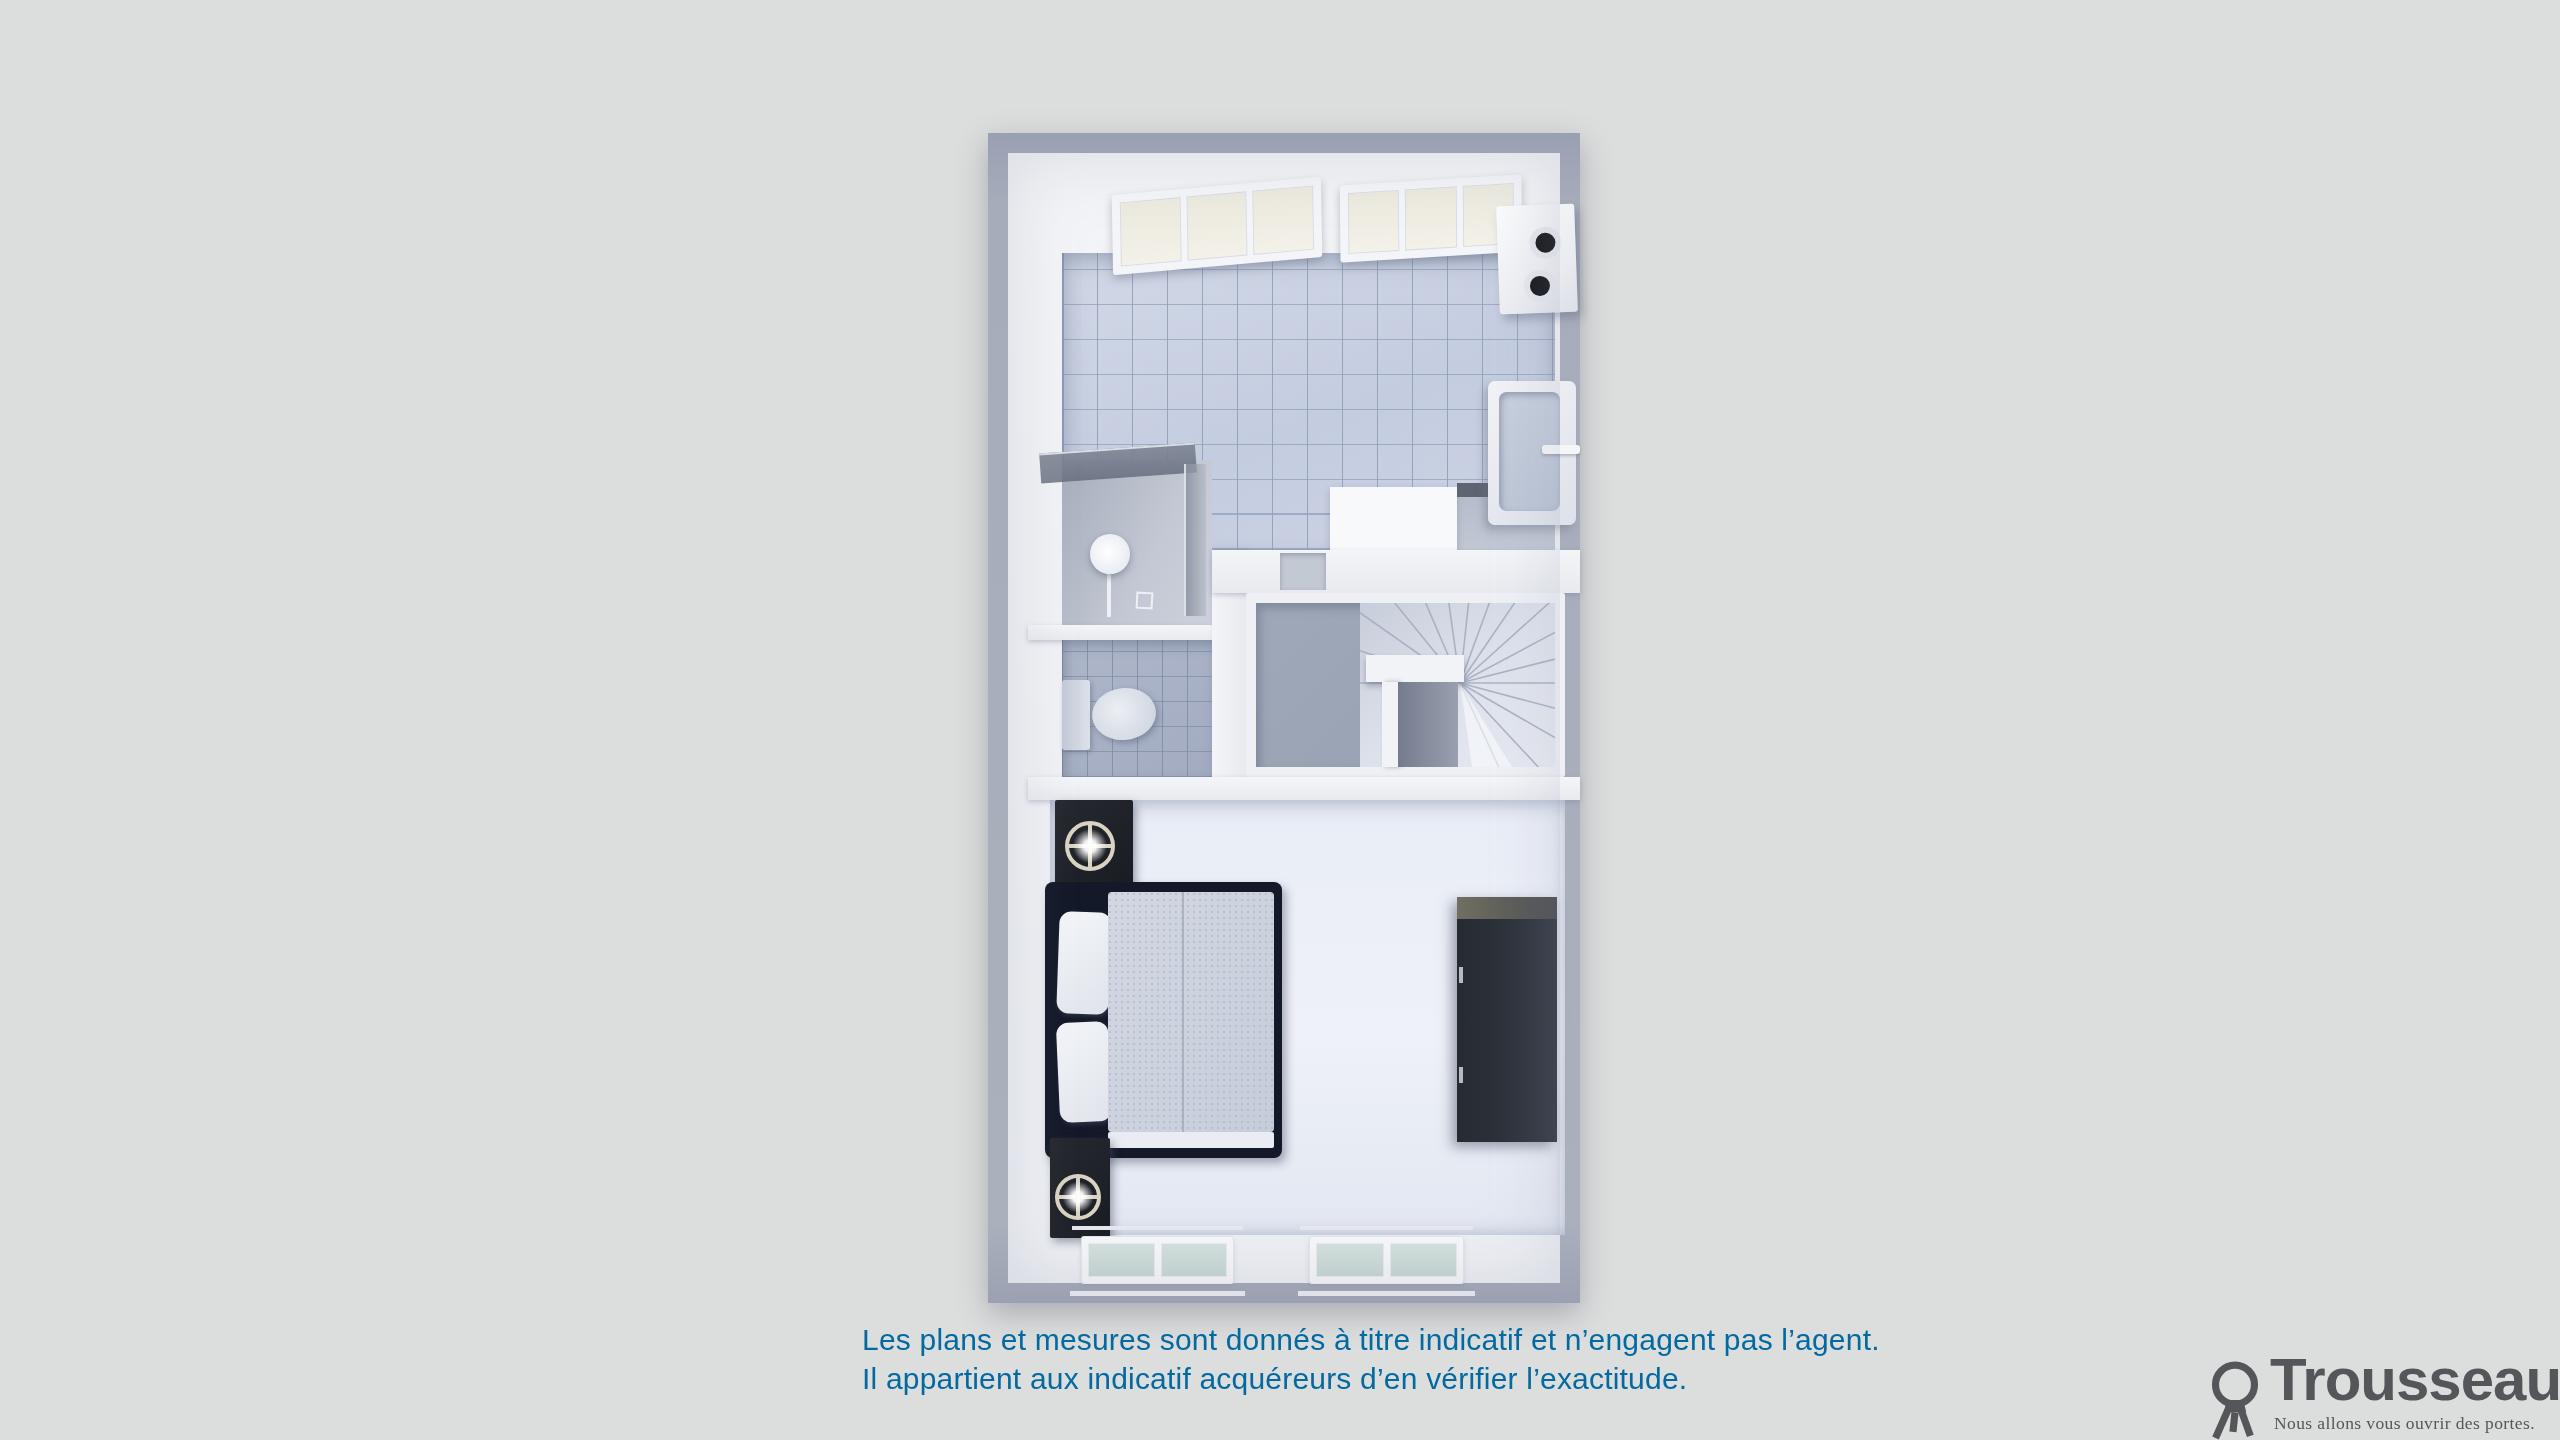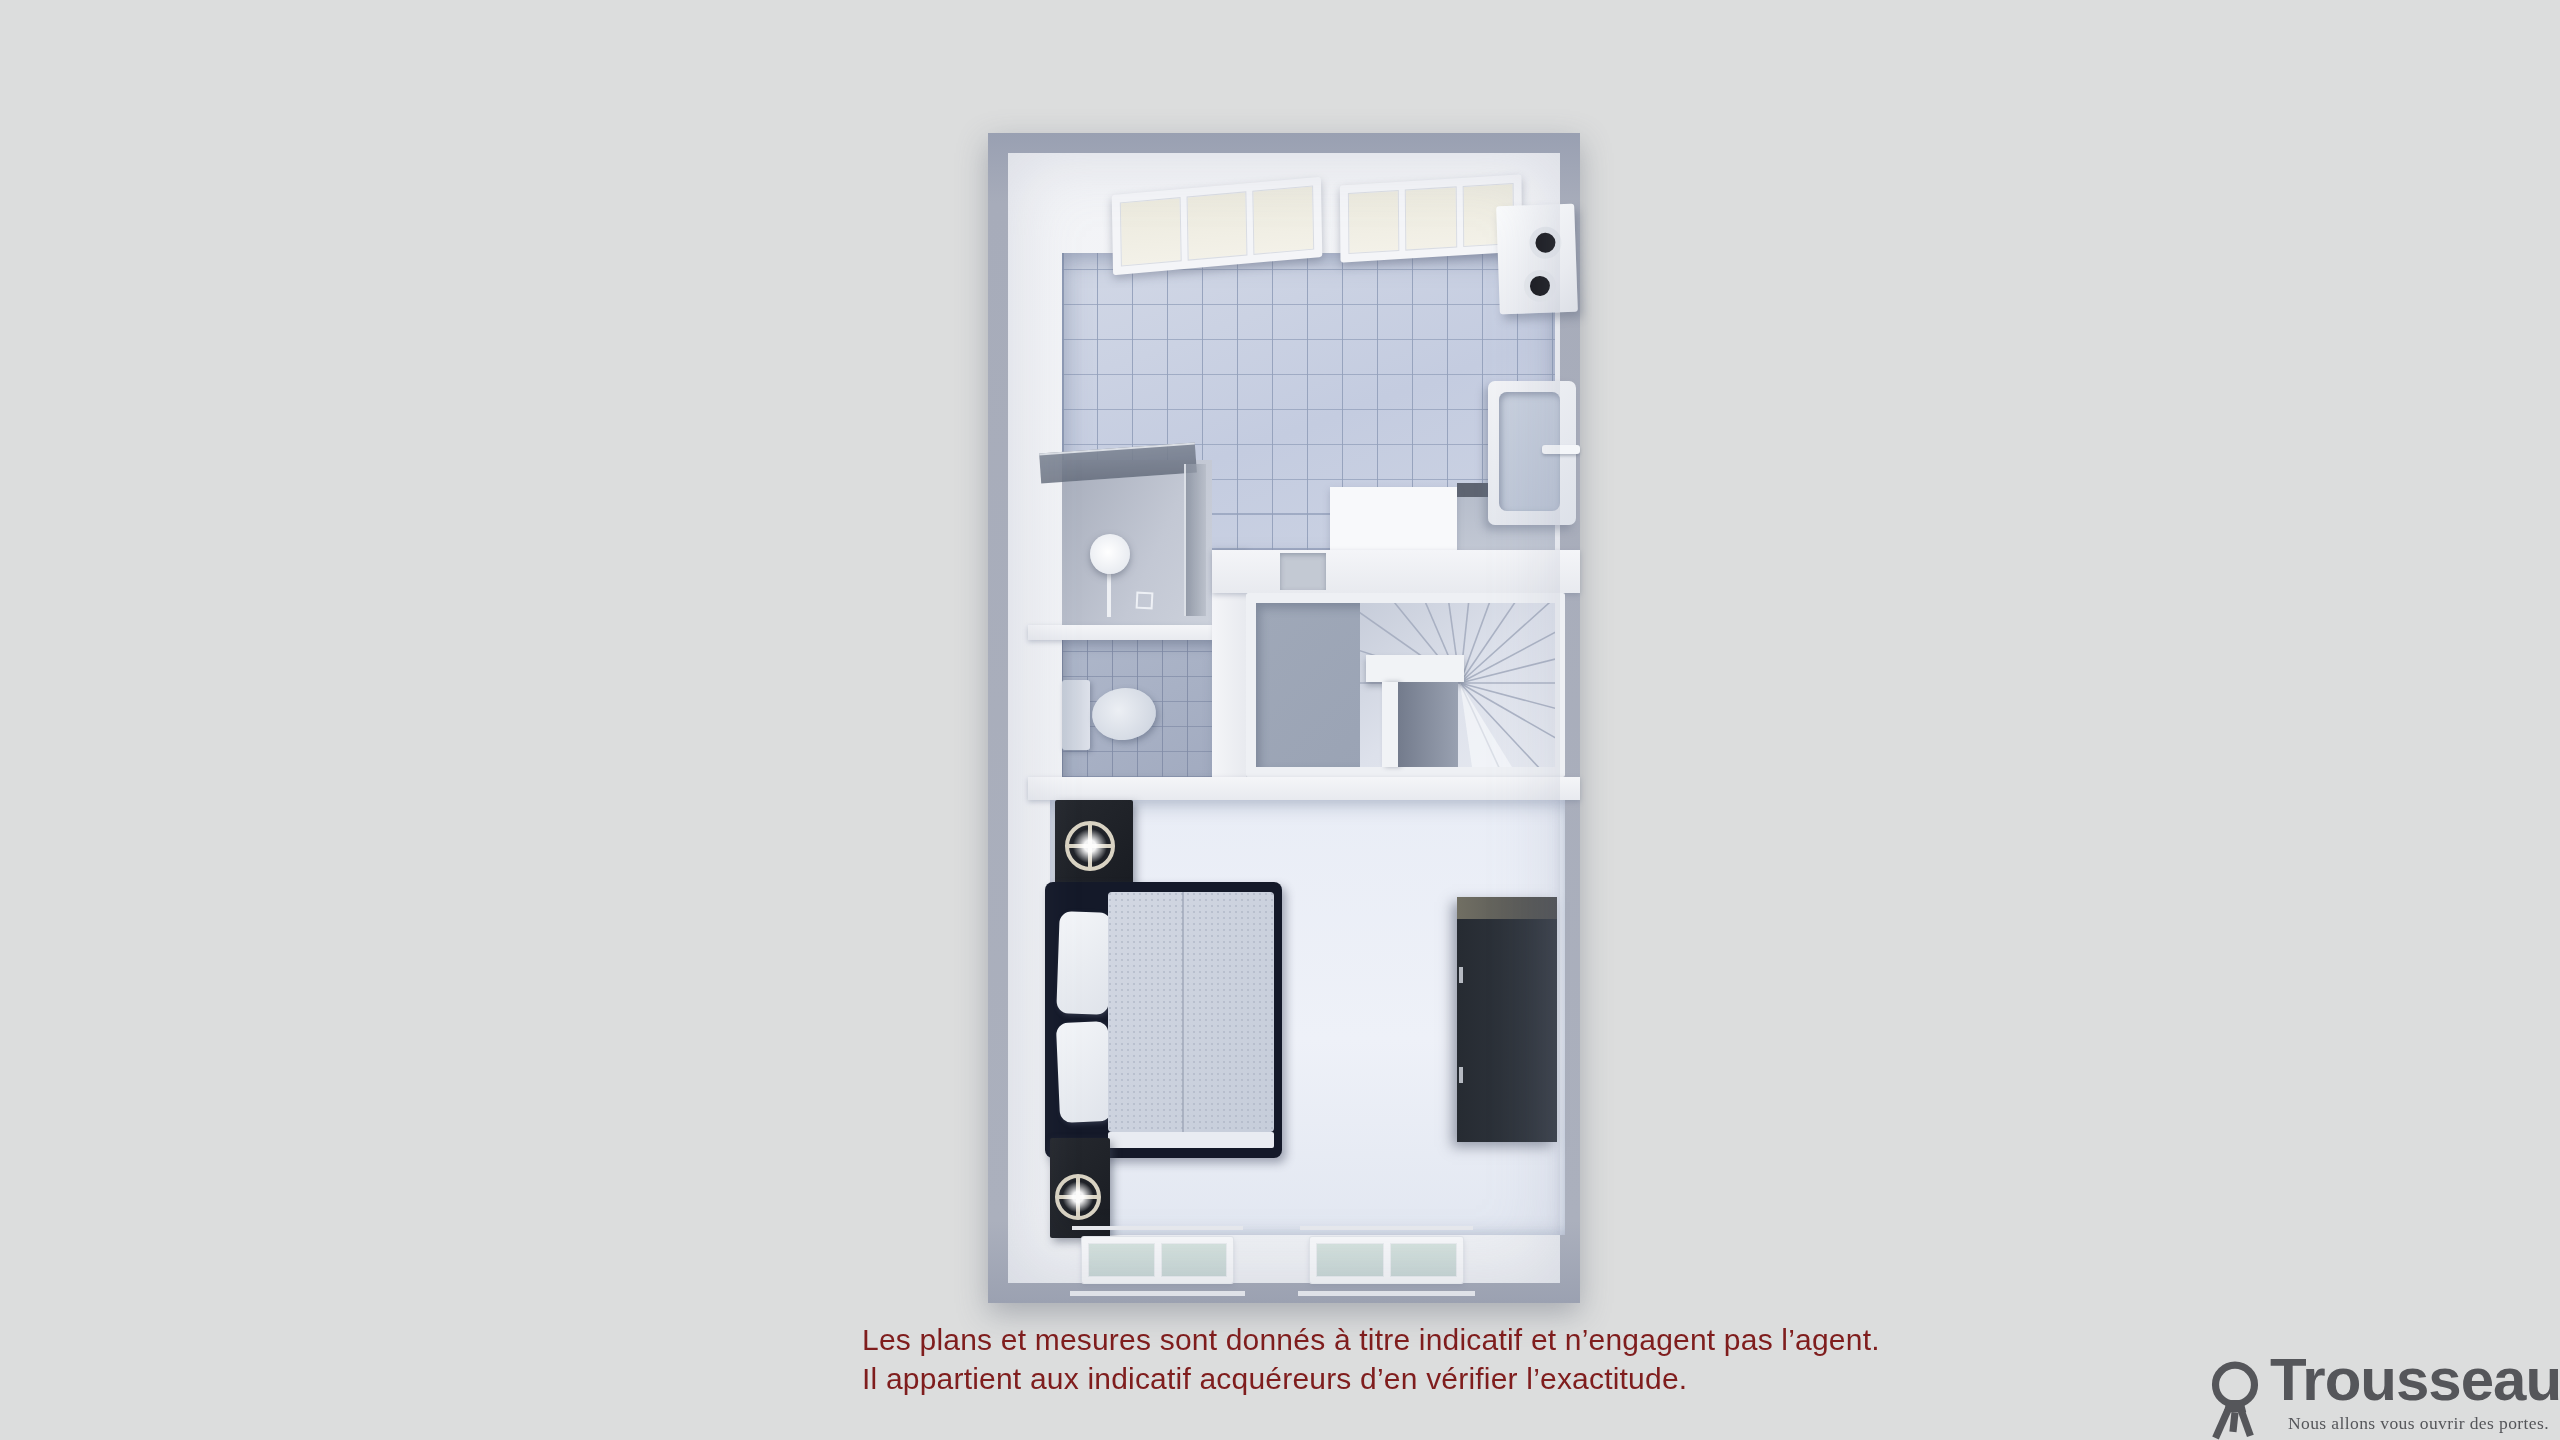--- a/index.html
+++ b/index.html
@@ -148,27 +148,27 @@
   .window .pane { background:linear-gradient(180deg,#d4e1dd,#c7d6d4); border:1px solid #e8ebee; }
   .window::after { content:""; position:absolute; left:-12px; right:-12px; bottom:-13px; height:5px;
       background:#dfe2e8; }
   .window::before { content:""; position:absolute; left:-10px; right:-10px; top:-11px; height:4px;
       background:#e6e8ed; }
   .window1 { left:74px; top:1084px; width:151px; height:46px; }
   .window2 { left:302px; top:1084px; width:153px; height:46px; }
 
   
   .disclaimer { position:absolute; left:862px; top:1320px; font-size:30px; line-height:39px;
-      color:#7f1d1d; letter-spacing:.2px; }
+      color:#0369a1; letter-spacing:.2px; }
 
   
   .logo { position:absolute; left:2204px; top:1350px; display:flex; align-items:flex-start; color:#55565a; }
   .logo-icon { width:62px; height:82px; margin-top:8px; margin-right:4px; }
   .brand { font-size:60px; font-weight:bold; letter-spacing:-1px; line-height:1; }
-  .tagline { font-family:"Liberation Serif", serif; font-size:17.5px; letter-spacing:.4px; margin-top:3px; margin-left:18px; }
+  .tagline { font-family:"Liberation Serif", serif; font-size:17.5px; letter-spacing:.4px; margin-top:3px; margin-left:4px; }
 </style>
 </head>
 <body>
 
 <div class="stage">
 
   <div class="plan">
     <div class="plan-inner">
 
       <div class="abs bathroom-tiles"></div>

